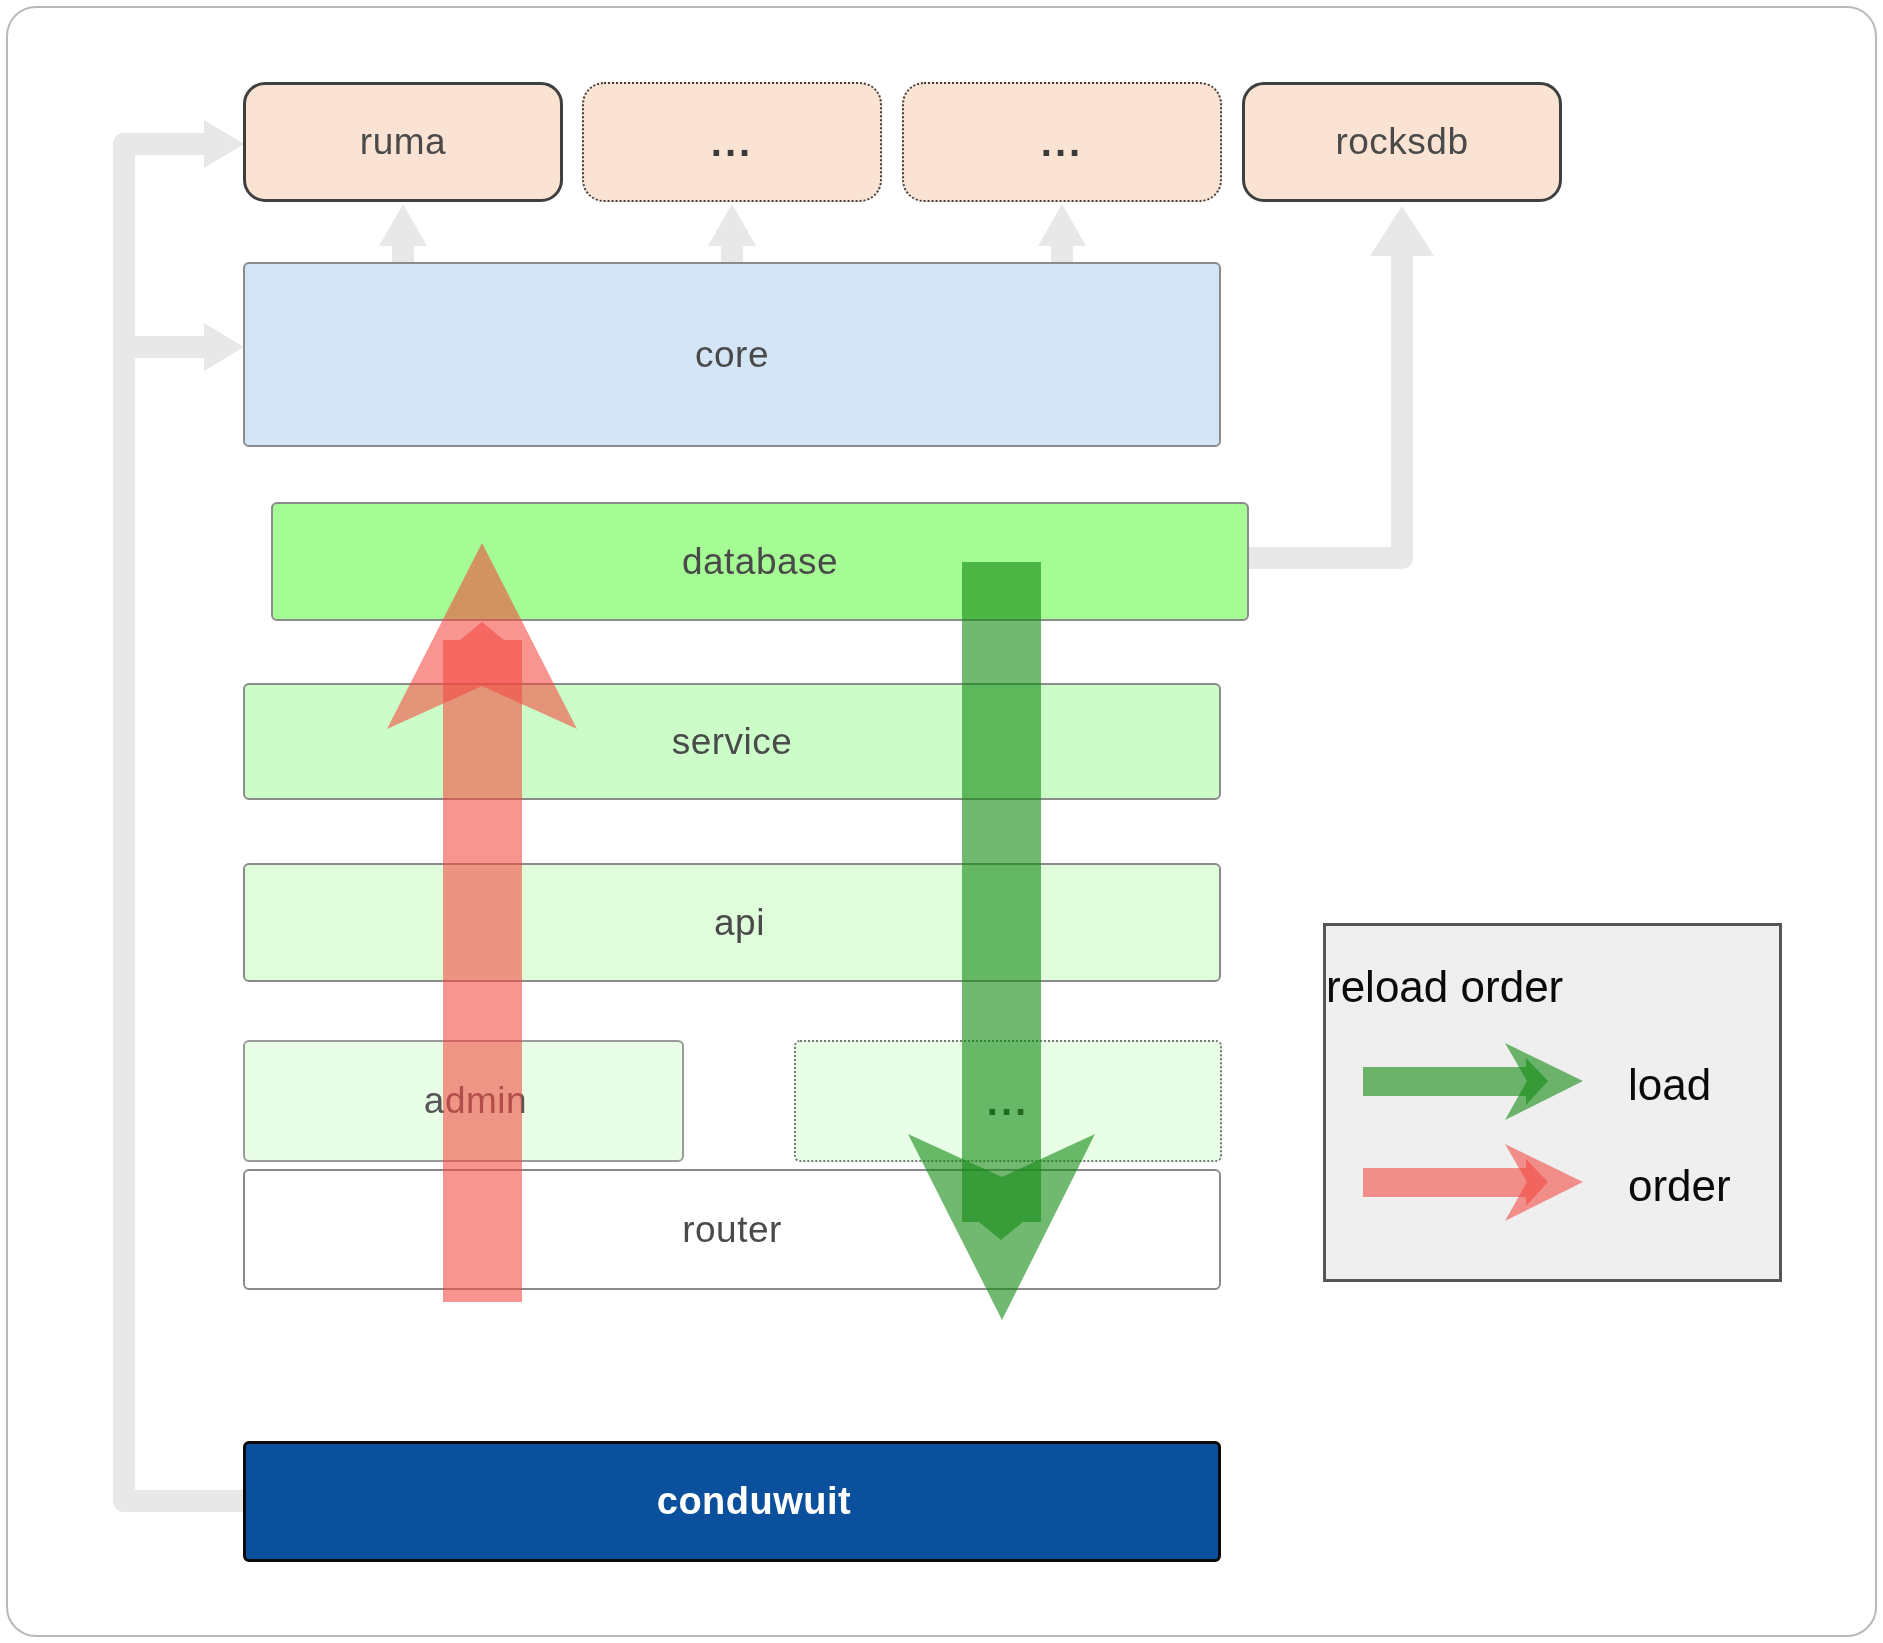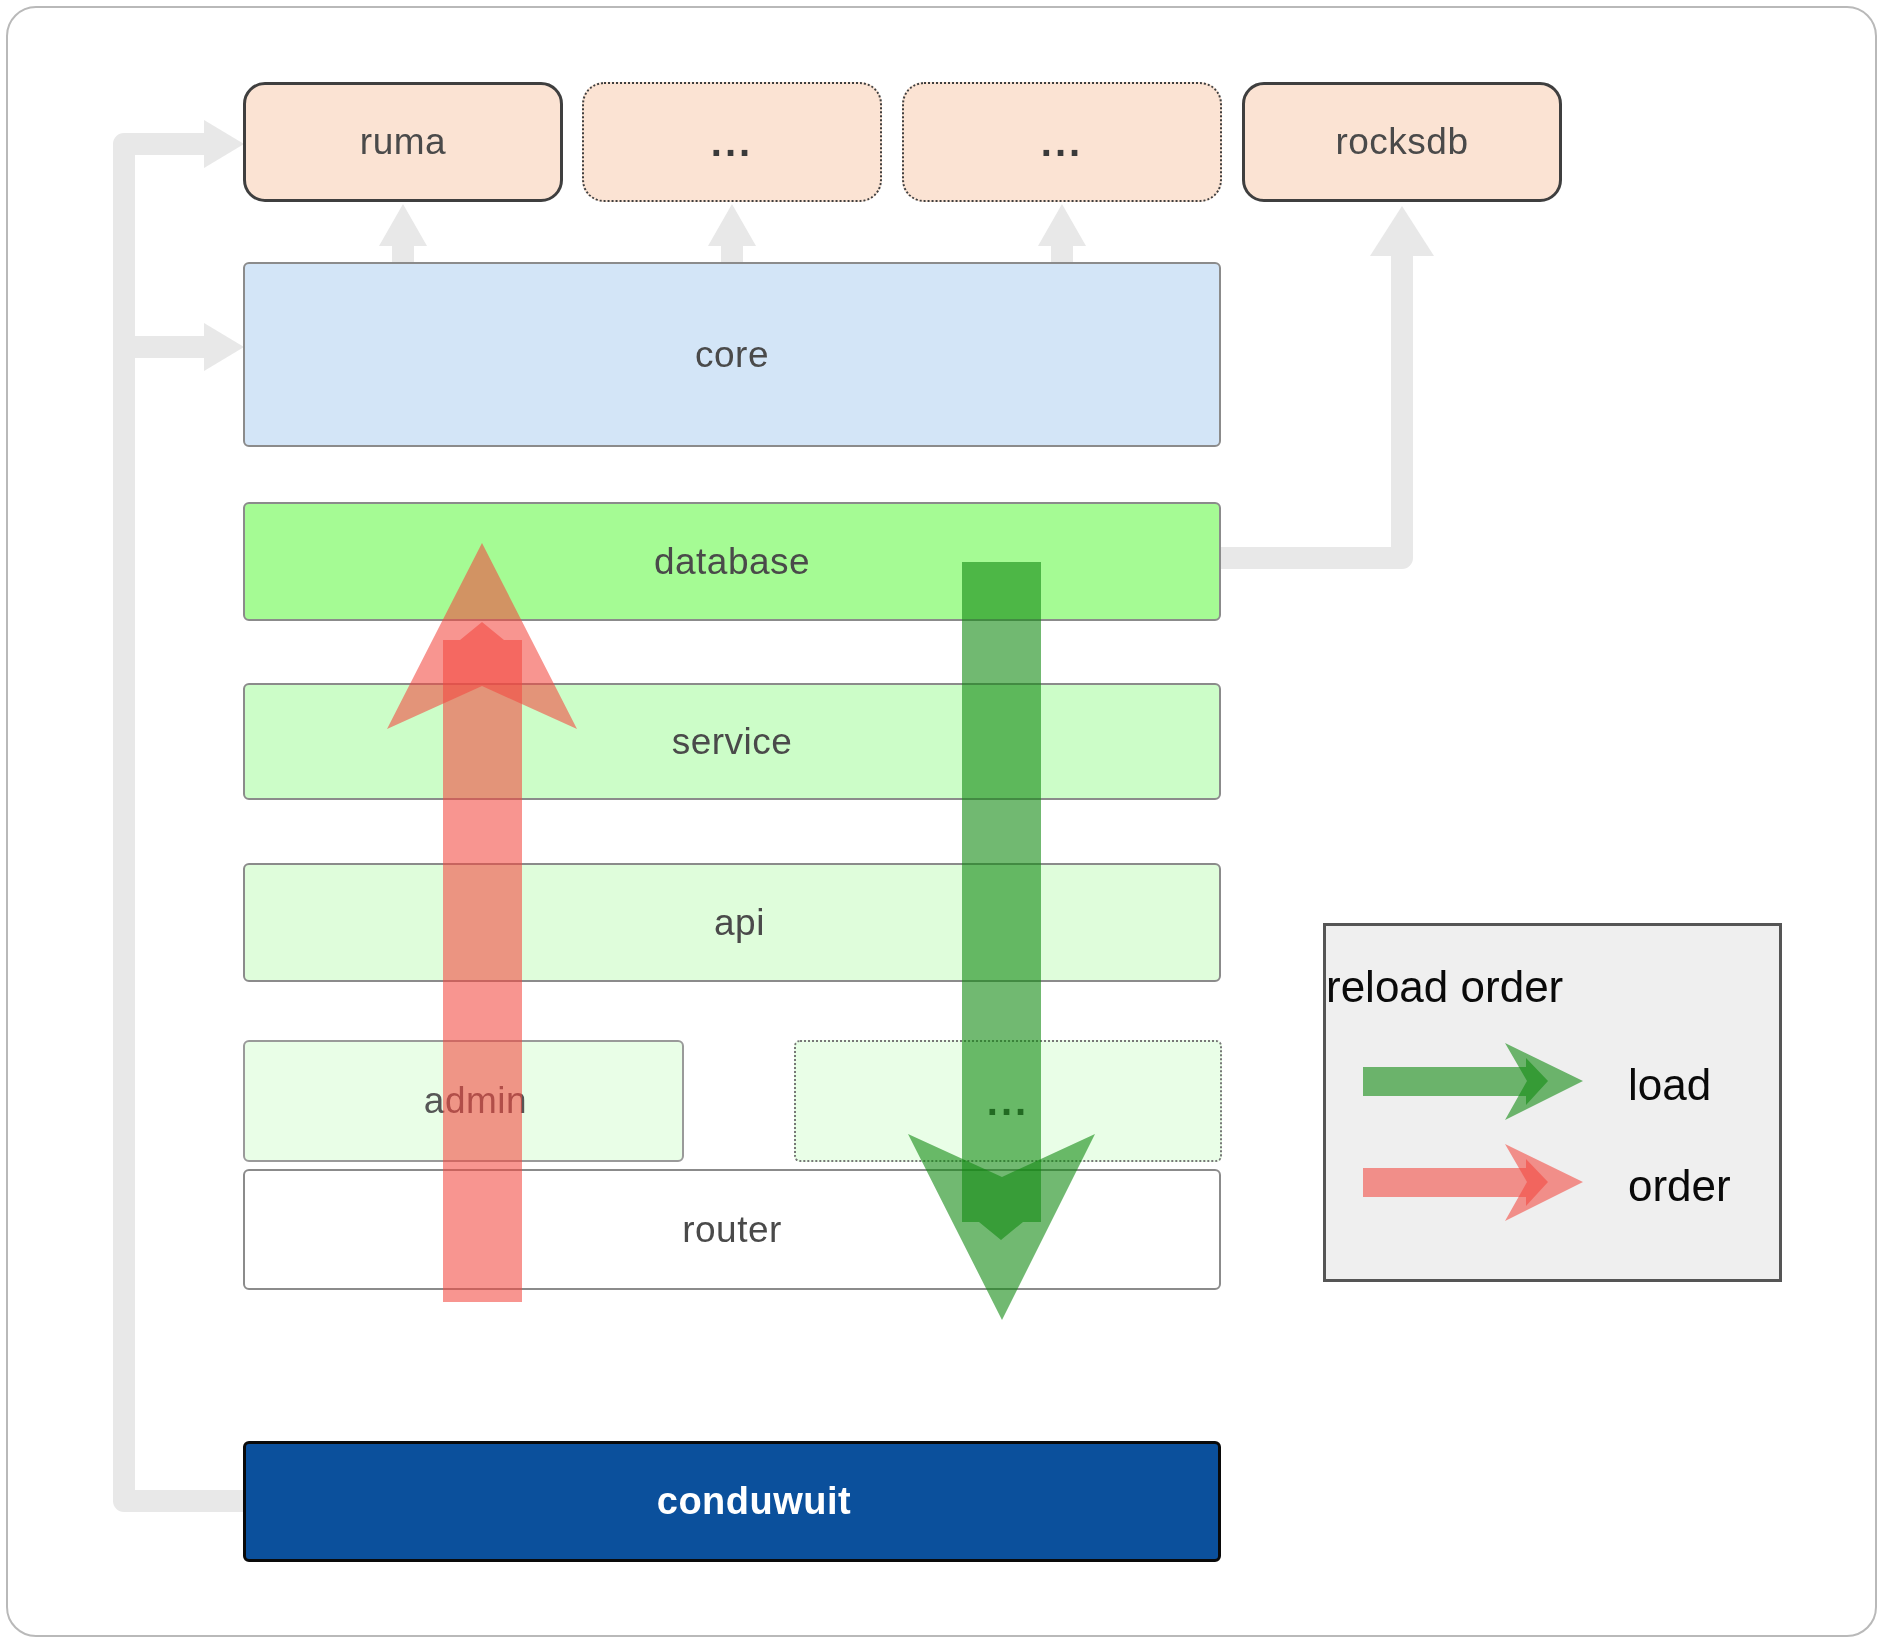--- a/index.html
+++ b/index.html
@@ -16,21 +16,21 @@
   .over{z-index:2;}
   .box{
     position:absolute;display:flex;align-items:center;justify-content:center;
     font-size:37px;color:#4a4a4a;z-index:1;box-sizing:border-box;
     border-radius:6px;letter-spacing:0.5px;
   }
   .top-box{border-radius:22px;}
   .solid-dark{border:3px solid #3f3f3f;background:#fbe3d3;}
   .dotted-dark{border:2px dotted #3f3f3f;background:#fbe3d3;}
   .core{background:#d3e5f7;border:2px solid #8b8b8b;}
-  .database{background:#a5fb94;border:2px solid #8b8b8b;}
+  .database{background:#a5fb94;border:2px solid #8b8b8b;margin-left:28px;}
   .service{background:#ccfdc8;border:2px solid #8b8b8b;}
   .api{background:#dffddb;border:2px solid #8b8b8b;}
   .admin{background:#e9fee7;border:2px solid #9a9a9a;color:#565656;}
   .ellipsis-row{background:#e9fee7;border:2px dotted #777777;}
   .router{background:#ffffff;border:2px solid #8b8b8b;}
   .conduwuit{background:#0b509c;border:3px solid #0a0a0a;color:#ffffff;font-weight:bold;font-size:38px;}
   .dots{font-weight:bold;font-size:40px;color:#3a3a3a;letter-spacing:3px;}
   .legend{
     position:absolute;left:1323px;top:923px;width:459px;height:359px;
     background:#efefef;border:3px solid #555555;z-index:1;box-sizing:border-box;

